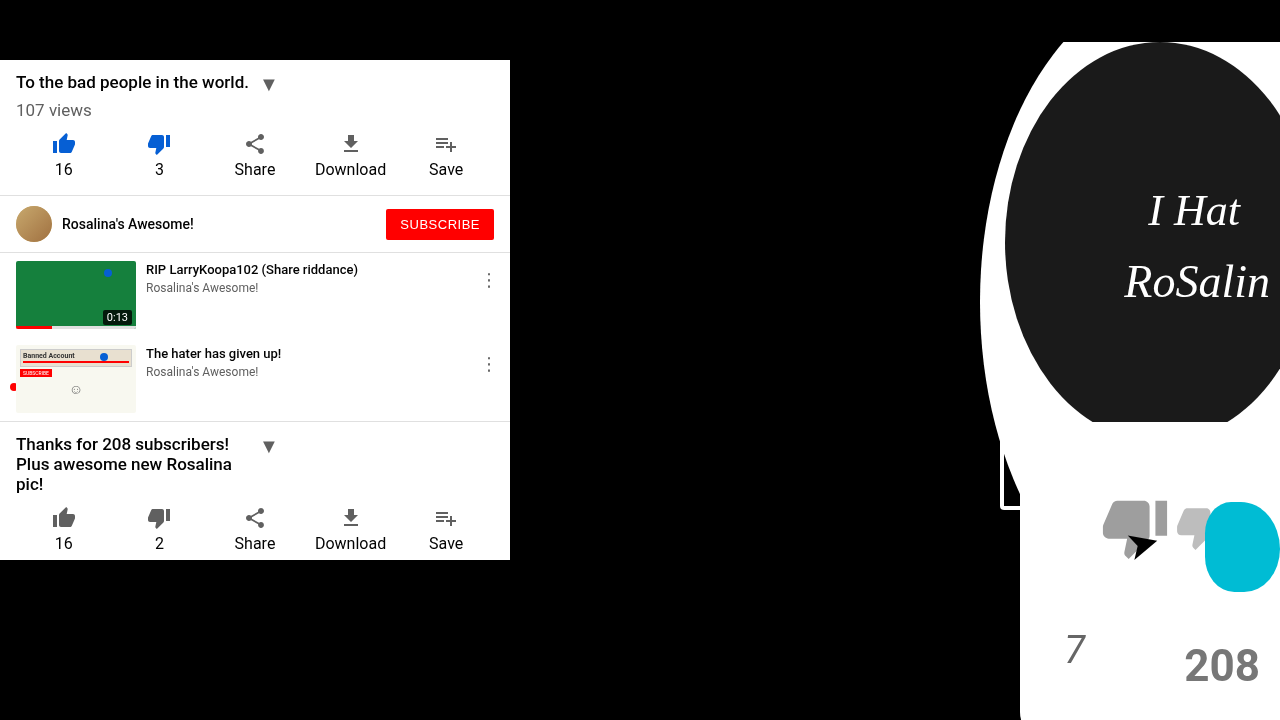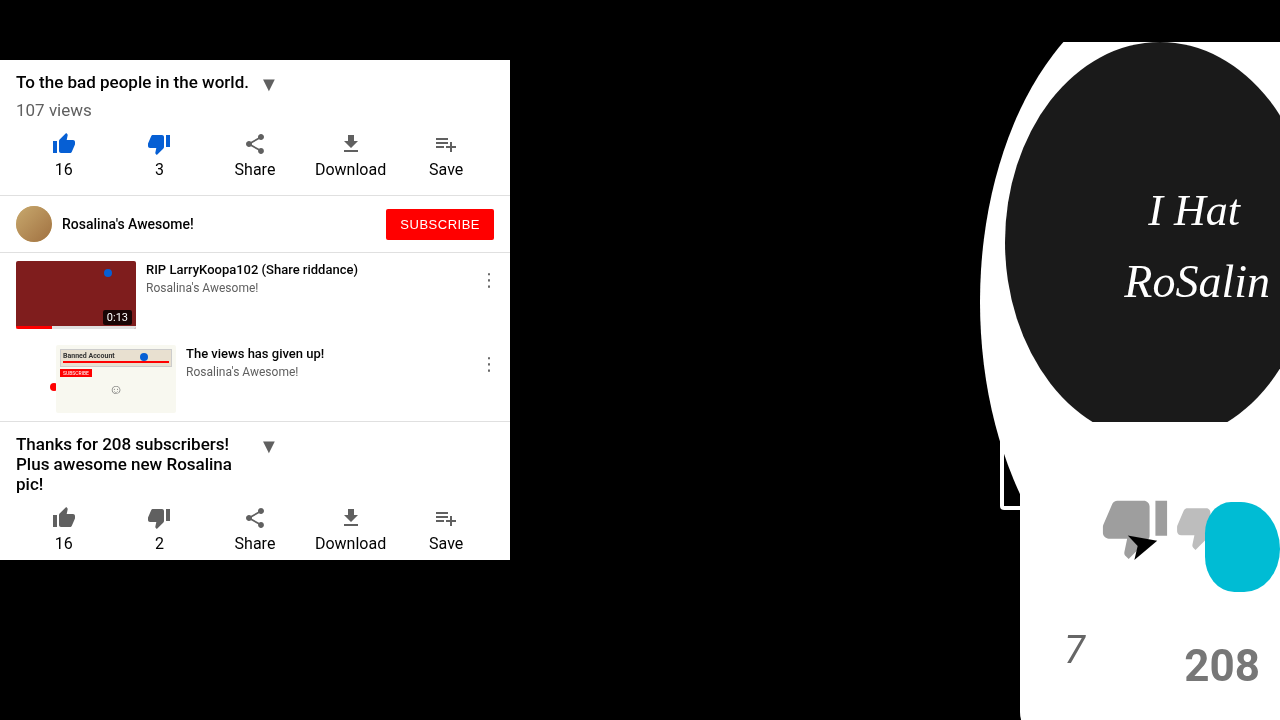--- a/index.html
+++ b/index.html
@@ -226,21 +226,21 @@
       width: 120px;
       height: 68px;
       background: #333;
       flex-shrink: 0;
       position: relative;
       border-radius: 2px;
       overflow: hidden;
     }
 
     .thumbnail-1 {
-      background: #7f1d1d;
+      background: #15803d;
     }
 
     .thumbnail-2 {
       background: #2a2a2a;
     }
 
     .duration-badge {
       position: absolute;
       bottom: 4px;
       right: 4px;
@@ -514,37 +514,37 @@
         </div>
         <div class="duration-badge">0:13</div>
       </div>
       <div class="related-info">
         <div class="related-title">RIP LarryKoopa102 (Share riddance)</div>
         <div class="related-channel">Rosalina's Awesome!</div>
       </div>
       <span class="more-btn">⋮</span>
     </div>
 
-    <div class="related-item" style="position:relative;margin-left:40px;">
+    <div class="related-item" style="position:relative;">
       <div class="red-notif"></div>
       <div class="thumbnail thumbnail-2">
         <div class="blue-dot-2"></div>
         <div class="thumb2-content">
           <div class="thumb2-banned">
             <div class="thumb2-banned-title">Banned Account</div>
             <div style="height:2px; background:#ff0000; margin:1px 0;"></div>
           </div>
           <div class="thumb2-subscribe">
             <div class="thumb2-red-btn">SUBSCRIBE</div>
           </div>
           <div class="thumb2-person-icon">☺</div>
         </div>
       </div>
       <div class="related-info">
-        <div class="related-title">The views has given up!</div>
+        <div class="related-title">The hater has given up!</div>
         <div class="related-channel">Rosalina's Awesome!</div>
       </div>
       <span class="more-btn">⋮</span>
     </div>
   </div>
 
   <div class="video-info-bottom">
     <div class="video-title">
       <span>Thanks for 208 subscribers! Plus awesome new Rosalina pic!</span>
       <span class="chevron-down">▼</span>

